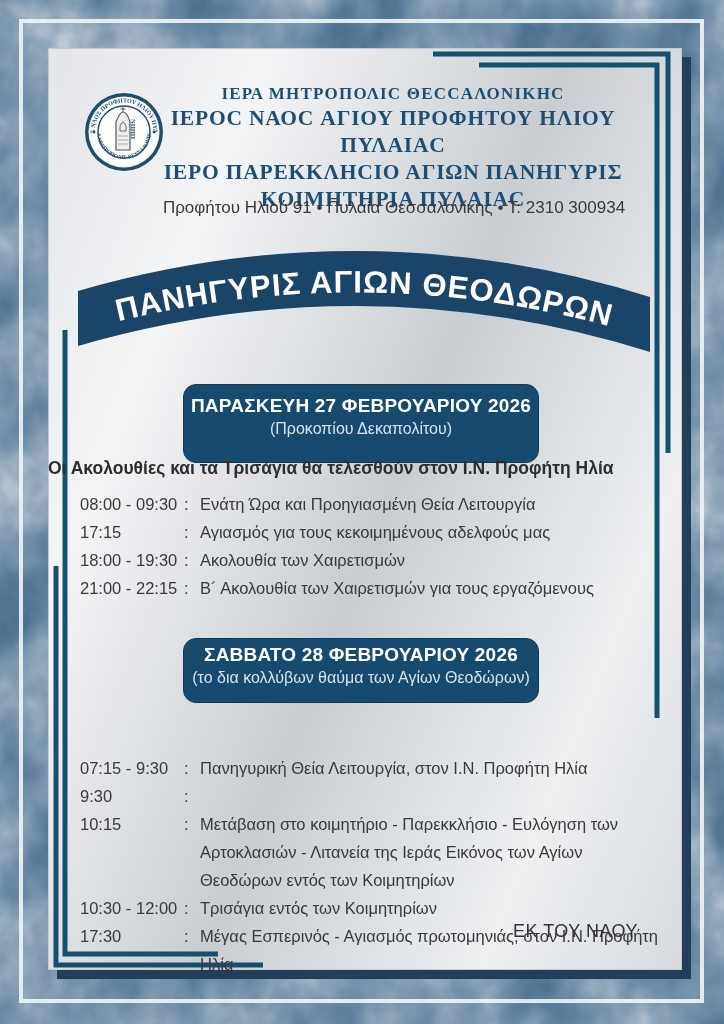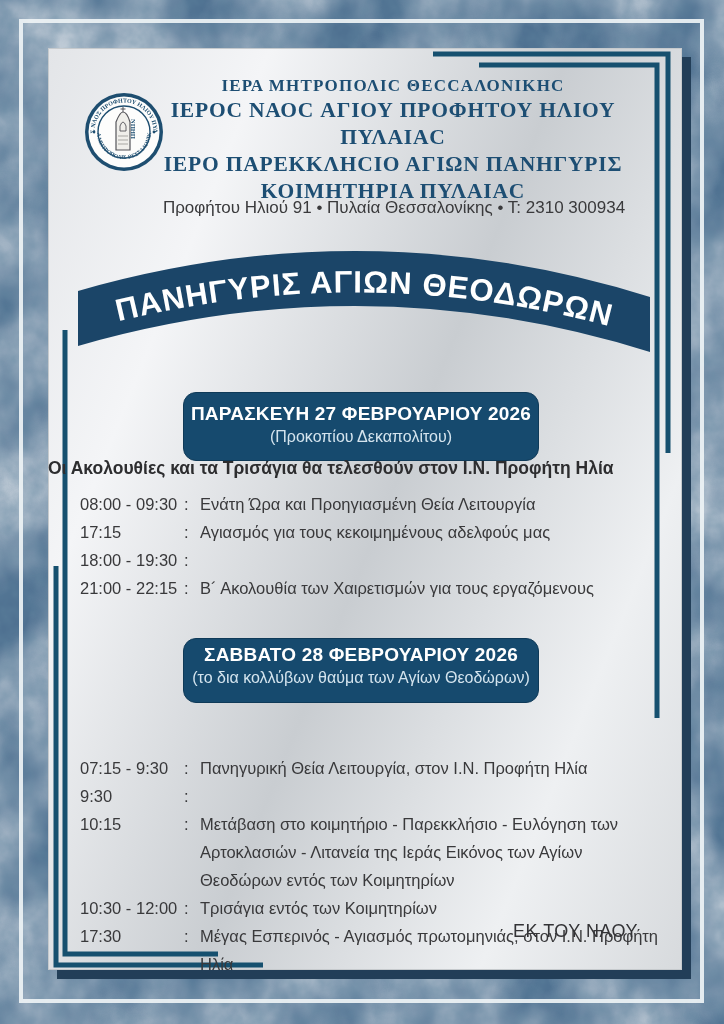--- a/index.html
+++ b/index.html
@@ -9,36 +9,36 @@
   .outer-line{position:absolute;left:19px;top:19px;right:20px;bottom:21px;
               border:4px solid rgba(238,243,245,0.92);z-index:1;}
   .panel{position:absolute;left:48px;top:48px;width:634px;height:922px;z-index:2;
          background:linear-gradient(112deg,#e3e5e8 0%,#f4f5f7 22%,#c9cdd1 52%,#eef0f2 80%,#d7dadd 100%);
          box-shadow:9px 9px 0 #223e58;border:1px solid #c6cacd;box-sizing:border-box;}
   svg.decor{position:absolute;left:0;top:0;z-index:3;pointer-events:none;}
   .content{position:absolute;left:0;top:0;width:724px;height:1024px;z-index:4;}
 
   .logo{position:absolute;left:84px;top:92px;}
 
-  .hdr{position:absolute;left:138px;top:74px;width:510px;text-align:center;color:#1d4e73;}
+  .hdr{position:absolute;left:138px;top:82px;width:510px;text-align:center;color:#1d4e73;}
   .hdr .h1{font:bold 17px "Liberation Serif",serif;letter-spacing:1.2px;line-height:23px;}
   .hdr .h2{font:bold 21.5px "Liberation Serif",serif;letter-spacing:0.8px;line-height:27px;}
   .hdr .h3{font:bold 21.5px "Liberation Serif",serif;letter-spacing:0.8px;line-height:27px;}
   .hdr .h4{font:bold 21.5px "Liberation Serif",serif;letter-spacing:0.8px;line-height:27px;}
 
   .address{position:absolute;left:48px;top:198px;width:692px;text-align:center;
            font-size:17px;color:#3a3a3c;}
 
   .year{position:absolute;left:247px;top:303px;width:120px;text-align:center;
         font-weight:bold;font-size:30px;letter-spacing:1px;color:#97999d;}
 
   .daybox{position:absolute;left:183px;width:356px;background:#164a6e;
           border:1px solid #0f3a58;border-radius:13px;text-align:center;color:#ffffff;
           box-sizing:border-box;}
-  .box1{top:392px;height:69px;padding-top:10px;}
+  .box1{top:384px;height:79px;padding-top:10px;}
   .box2{top:638px;height:65px;padding-top:5px;}
   .daybox .bt{font-size:19px;font-weight:bold;letter-spacing:0.2px;}
   .daybox .bs{font-size:16px;color:#d4e4ee;margin-top:3px;}
 
   .note{position:absolute;left:48px;top:458px;width:634px;text-align:left;
         font-weight:bold;font-size:17.5px;color:#2d2d2f;}
 
   .sched{position:absolute;left:80px;width:585px;}
   .s1{top:490px;} .s2{top:754px;}
   .row{display:flex;font-size:16.5px;line-height:28px;color:#39393b;}
@@ -137,20 +137,21 @@
         <span class="e">Ενάτη Ώρα και Προηγιασμένη Θεία Λειτουργία</span>
       </div>
       <div class="row">
         <span class="t">17:15</span>
         <span class="c">:</span>
         <span class="e">Αγιασμός για τους κεκοιμημένους αδελφούς μας</span>
       </div>
       <div class="row">
         <span class="t">18:00 - 19:30</span>
         <span class="c">:</span>
+        <span class="e">Ακολουθία των Χαιρετισμών</span>
       </div>
       <div class="row">
         <span class="t">21:00 - 22:15</span>
         <span class="c">:</span>
         <span class="e">Β´ Ακολουθία των Χαιρετισμών για τους εργαζόμενους</span>
       </div>
     </div>
 
     <div class="daybox box2">
       <div class="bt">ΣΑΒΒΑΤΟ 28 ΦΕΒΡΟΥΑΡΙΟΥ 2026</div>

